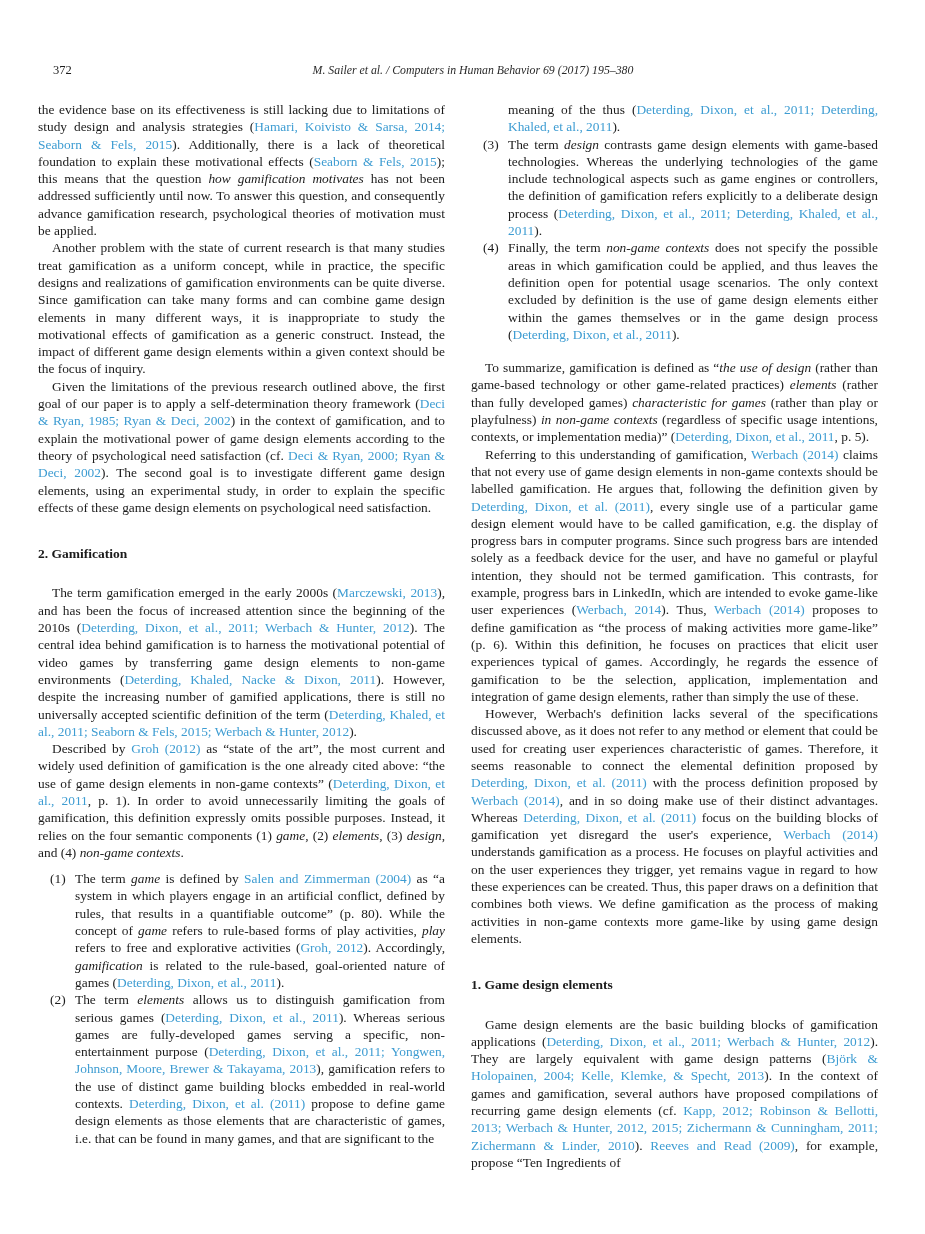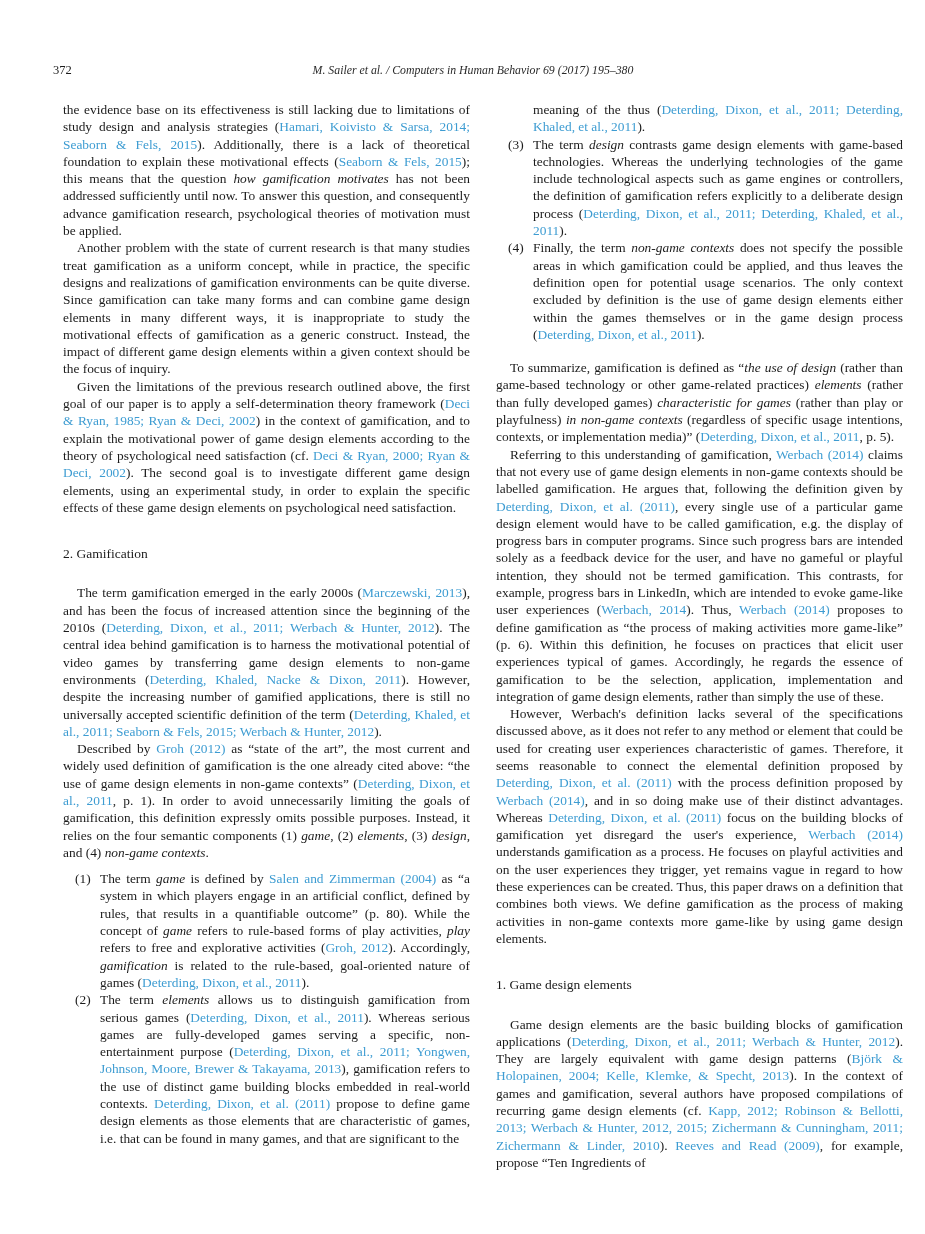--- a/index.html
+++ b/index.html
@@ -39,38 +39,38 @@
     top: 0;
     text-align: center;
     font-style: italic;
     font-size: 11.8px;
     color: #2a2a2a;
   }
   
   .content {
     position: absolute;
     top: 101px;
-    left: 63px;
+    left: 38px;
     width: 840px;
     display: flex;
     gap: 26px;
   }
   .col {
     width: 407px;
     flex: 0 0 407px;
   }
   .col p, .col h2 {
     margin: 0;
     font-size: 13.4px;
     line-height: 17.3px;
     text-align: justify;
   }
   .col p.indent { text-indent: 14px; }
   .col h2 {
-    font-weight: normal;
+    font-weight: bold;
     font-size: 13.5px;
     text-align: left;
     margin: 29px 0 22px 0;
   }
   
   .li {
     position: relative;
     padding-left: 37px;
   }
   .num {

